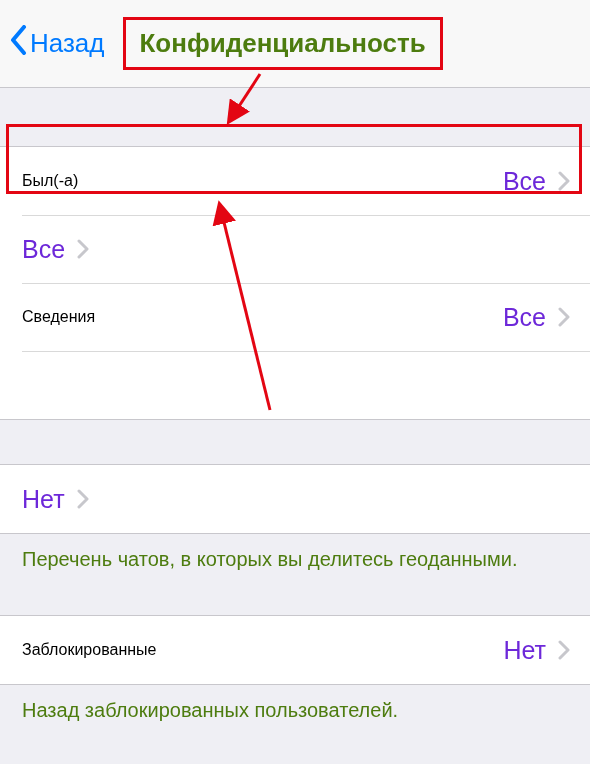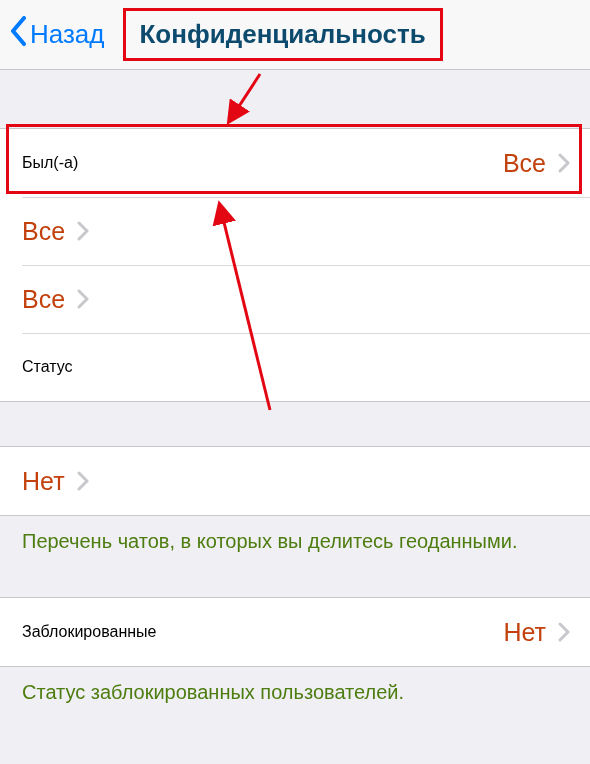--- a/index.html
+++ b/index.html
@@ -5,21 +5,21 @@
   * { box-sizing: border-box; margin: 0; padding: 0; }
   html, body {
     width: 590px;
     height: 764px;
     font-family: -apple-system, "Helvetica Neue", Helvetica, Arial, sans-serif;
     background: #efeff4;
     overflow: hidden;
     position: relative;
   }
   .navbar {
-    height: 70px;
+    height: 88px;
     background: #f8f8f8;
     border-bottom: 1px solid #c8c7cc;
     display: flex;
     align-items: center;
     padding: 8px 10px;
     position: relative;
   }
   .back {
     display: flex;
     align-items: center;
@@ -30,21 +30,21 @@
   .back svg { margin-right: 2px; }
   .title-box {
     border: 3px solid #e30613;
     padding: 8px 14px 8px 14px;
     margin-left: 18px;
     background: #f8f8f8;
   }
   .title {
     font-size: 26px;
     font-weight: 700;
-    color: #0c4a6e;
+    color: #4d7c0f;
   }
   .group { background: #fff; }
   .group.first { margin-top: 58px; }
   .group.spaced { margin-top: 44px; }
   .row {
     display: flex;
     align-items: center;
     justify-content: space-between;
     height: 68px;
     padding: 0 20px 0 22px;
@@ -74,21 +74,21 @@
     color: #000;
     font-weight: 400;
   }
   .row-right {
     display: flex;
     align-items: center;
     gap: 12px;
   }
   .row-value {
     font-size: 25px;
-    color: #c2410c;
+    color: #6d28d9;
   }
   .chev svg { display:block; }
   .footer-text {
     font-size: 20px;
     color: #4d7c0f;
     padding: 14px 22px 0 22px;
   }
   .hl-row {
     position: absolute;
     border: 3px solid #e30613;
@@ -139,31 +139,31 @@
     <div class="row-right">
       <div class="row-value">Все</div>
       <span class="chev">
           <svg width="12" height="20" viewBox="0 0 12 20">
             <polyline points="2,2 10,10 2,18" fill="none" stroke="#c7c7cc" stroke-width="3" stroke-linecap="round" stroke-linejoin="round"></polyline>
           </svg>
         </span>
     </div>
   </div>
   <div class="row">
+    <div class="row-label">Сведения</div>
     <div class="row-right">
       <div class="row-value">Все</div>
       <span class="chev">
           <svg width="12" height="20" viewBox="0 0 12 20">
             <polyline points="2,2 10,10 2,18" fill="none" stroke="#c7c7cc" stroke-width="3" stroke-linecap="round" stroke-linejoin="round"></polyline>
           </svg>
         </span>
     </div>
   </div>
   <div class="row">
-    <div class="row-label">Статус</div>
   </div>
 </div>
 
 <div class="group spaced">
   <div class="row">
     <div class="row-right">
       <div class="row-value">Нет</div>
       <span class="chev">
           <svg width="12" height="20" viewBox="0 0 12 20">
             <polyline points="2,2 10,10 2,18" fill="none" stroke="#c7c7cc" stroke-width="3" stroke-linecap="round" stroke-linejoin="round"></polyline>
@@ -180,21 +180,21 @@
     <div class="row-right">
       <div class="row-value">Нет</div>
       <span class="chev">
           <svg width="12" height="20" viewBox="0 0 12 20">
             <polyline points="2,2 10,10 2,18" fill="none" stroke="#c7c7cc" stroke-width="3" stroke-linecap="round" stroke-linejoin="round"></polyline>
           </svg>
         </span>
     </div>
   </div>
 </div>
-<div class="footer-text">Статус заблокированных пользователей.</div>
+<div class="footer-text">Назад заблокированных пользователей.</div>
 
 <div class="hl-row"></div>
 
 <svg class="arrow-svg arrow1" width="60" height="60">
   <defs>
       <marker id="ah1" markerWidth="8" markerHeight="8" refX="6" refY="4" orient="auto">
         <path d="M0,0 L8,4 L0,8 Z" fill="#e30613"></path>
       </marker>
     </defs>
   <line x1="40" y1="4" x2="10" y2="50" stroke="#e30613" stroke-width="3" marker-end="url(#ah1)"></line>

